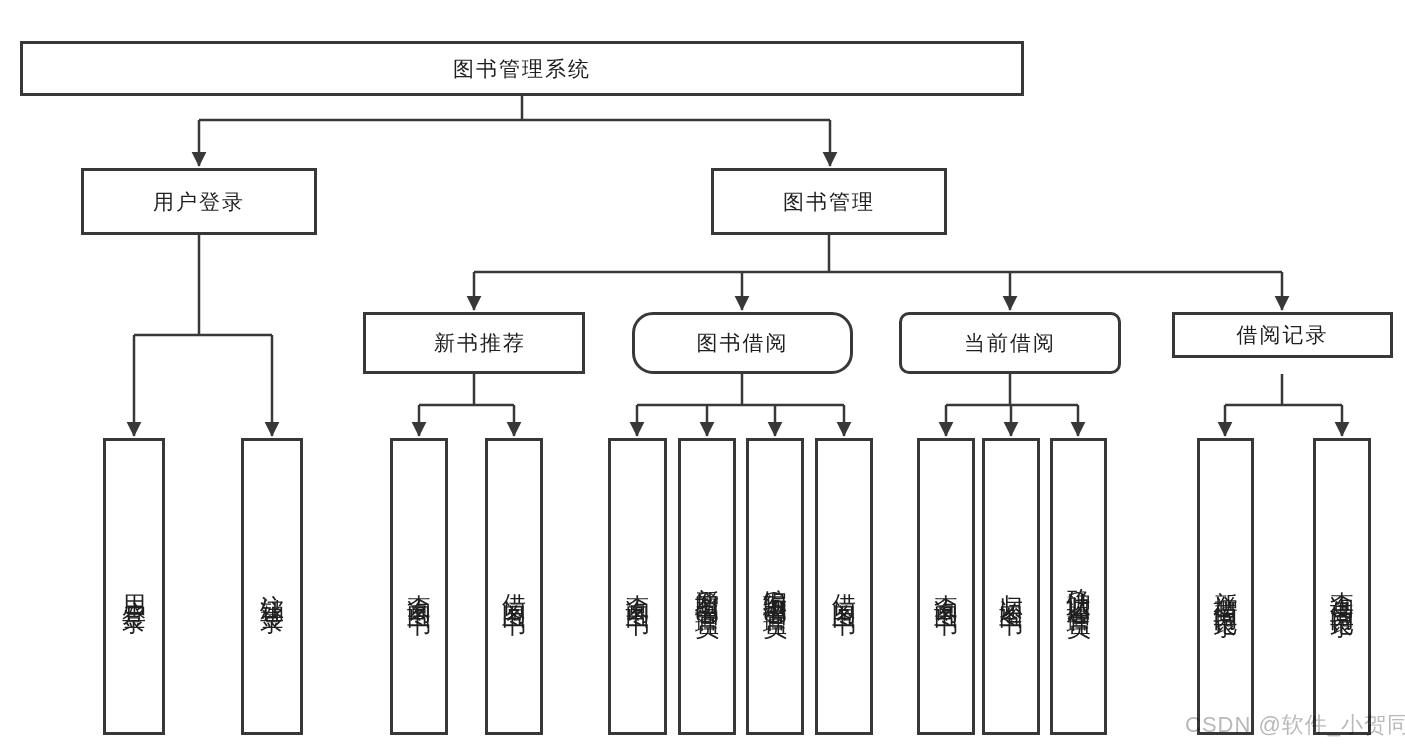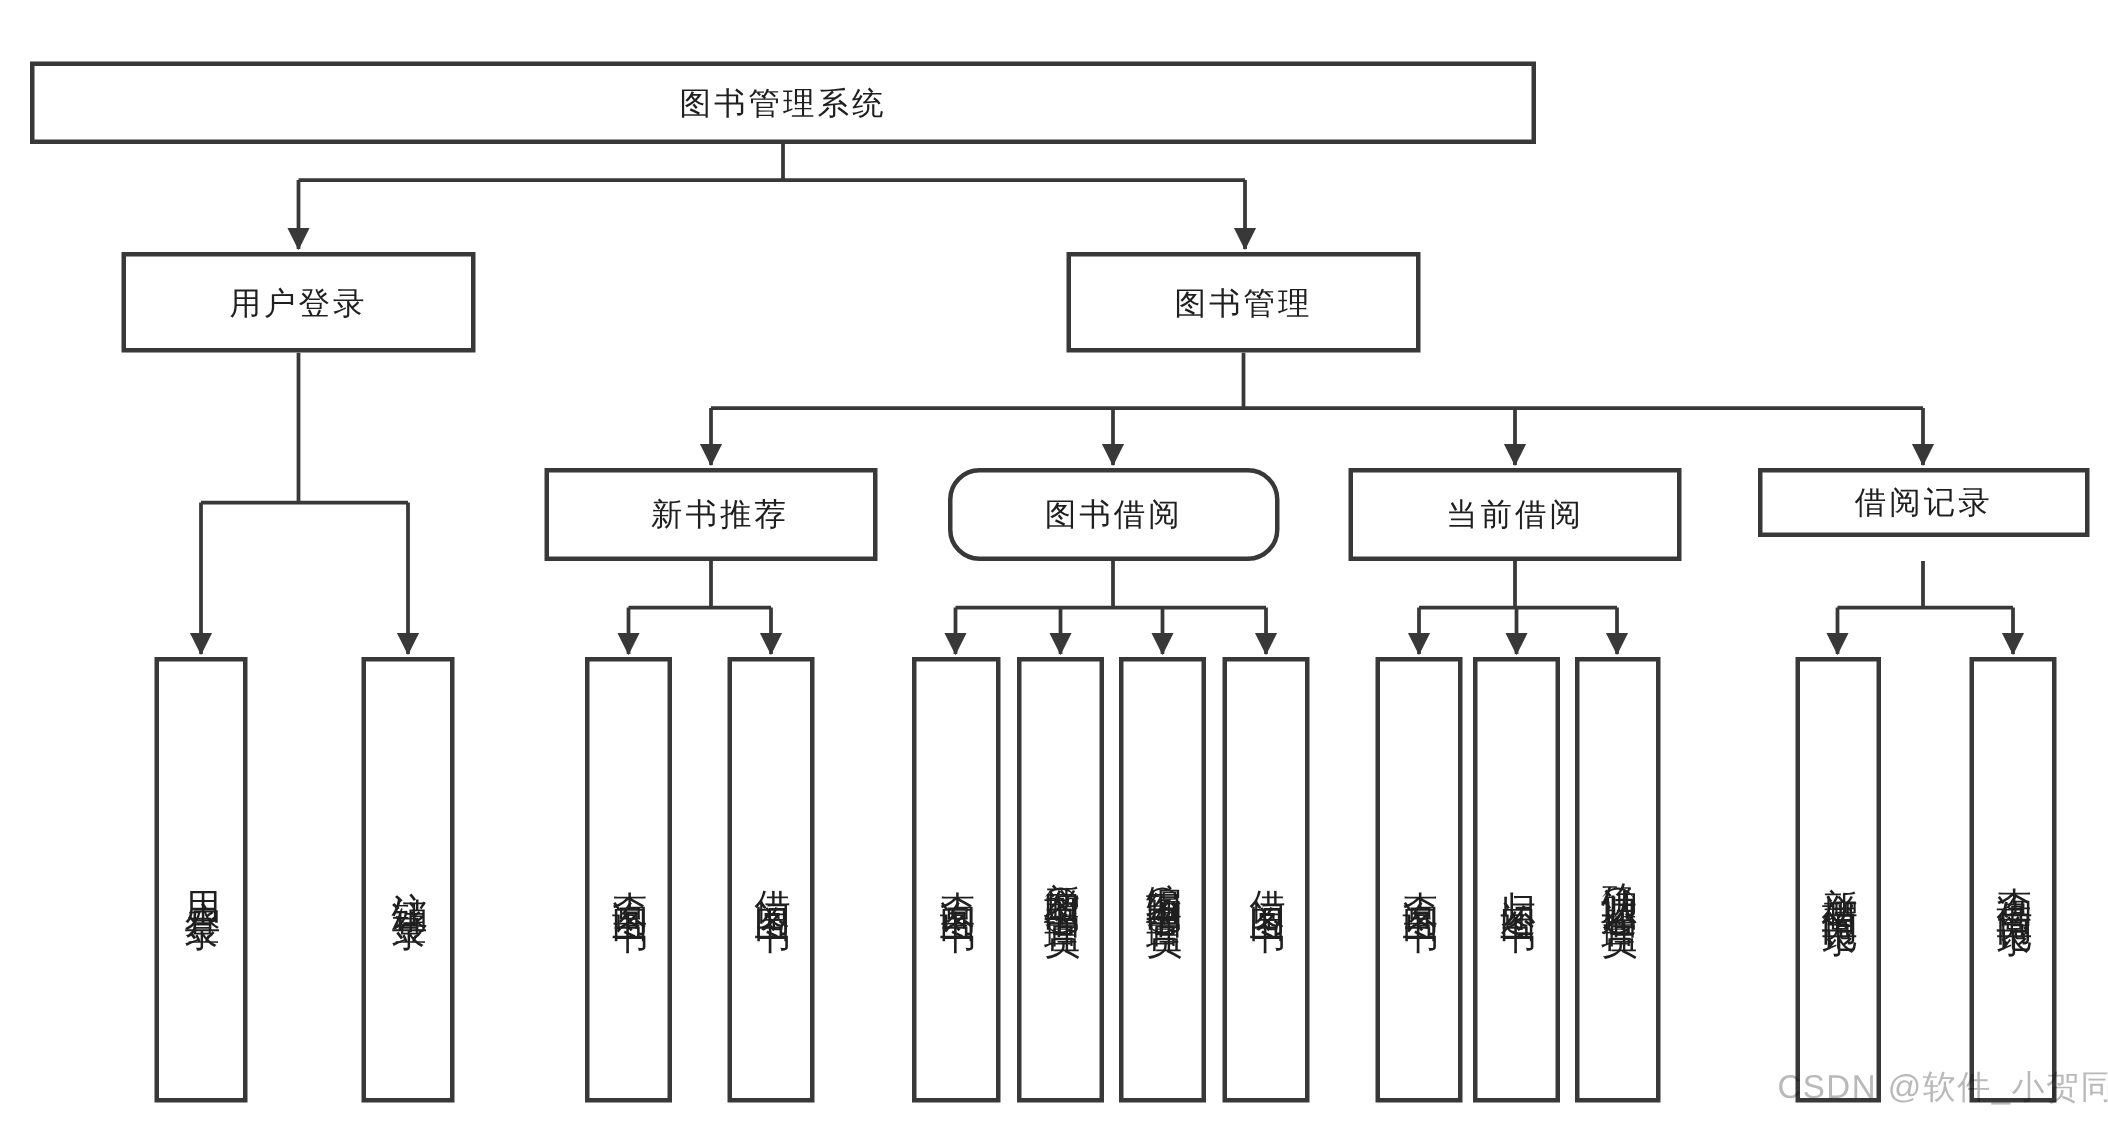--- a/index.html
+++ b/index.html
@@ -95,21 +95,21 @@
     </g>
   </svg>
 
   <div class="node h-node" style="left:20px;top:13px;width:1004px;height:55px;margin-top:28px;">图书管理系统</div>
 
   <div class="node h-node" style="left:81px;top:168px;width:236px;height:67px;">用户登录</div>
   <div class="node h-node" style="left:711px;top:168px;width:236px;height:67px;">图书管理</div>
 
   <div class="node h-node" style="left:363px;top:312px;width:222px;height:62px;padding-left:12px;">新书推荐</div>
   <div class="node h-node" style="left:632px;top:312px;width:221px;height:62px;border-radius:21px;">图书借阅</div>
-  <div class="node h-node" style="left:899px;top:312px;width:222px;height:62px;">当前借阅</div>
+  <div class="node h-node" style="left:899px;top:312px;width:222px;height:62px;border-radius:10px;">当前借阅</div>
   <div class="node h-node" style="left:1172px;top:312px;width:221px;height:46px;">借阅记录</div>
 
   <div class="node v-node" style="left:103px;top:438px;width:62px;height:297px;">用户登录</div>
   <div class="node v-node" style="left:241px;top:438px;width:62px;height:297px;">注销登录</div>
 
   <div class="node v-node" style="left:390px;top:438px;width:58px;height:297px;">查询图书</div>
   <div class="node v-node" style="left:485px;top:438px;width:58px;height:297px;">借阅图书</div>
 
   <div class="node v-node" style="left:608px;top:438px;width:59px;height:297px;">查询图书</div>
   <div class="node v-node" style="left:678px;top:438px;width:58px;height:297px;letter-spacing:4px;">新增图书（管理员）</div>

